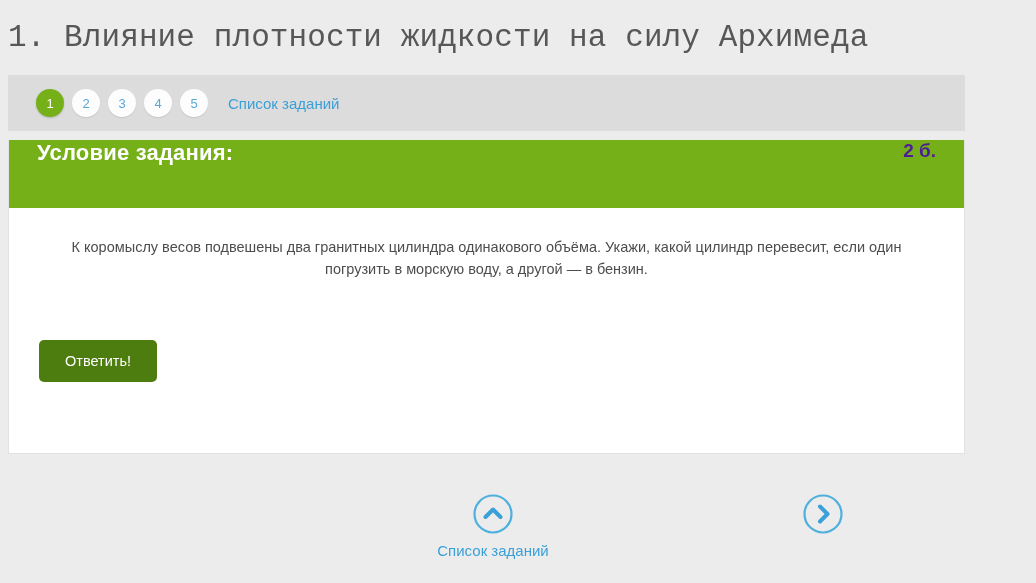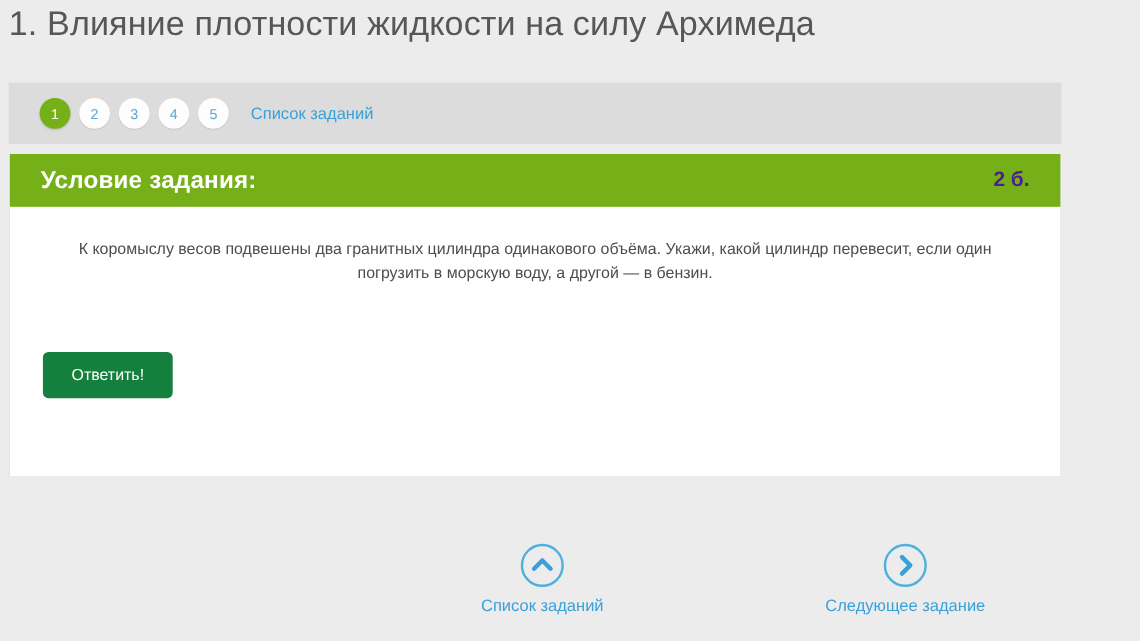--- a/index.html
+++ b/index.html
@@ -13,27 +13,28 @@
     font-family: "Liberation Sans", sans-serif;
     color: #4a4a4a;
     overflow: hidden;
     position: relative;
   }
 
   
   .page-title {
     position: absolute;
     left: 8px;
-    top: 4px;
+    top: 20px;
     width: 1000px;
     font-size: 31px;
     font-weight: 400;
     color: #575757;
     letter-spacing: 0.1px;
     white-space: nowrap;
+    font-family: Liberation Mono, monospace;
   }
 
   
   .task-nav {
     position: absolute;
     left: 8px;
     top: 75px;
     width: 957px;
     height: 56px;
     background: #dcdcdc;
@@ -74,24 +75,23 @@
     position: absolute;
     left: 8px;
     top: 140px;
     width: 957px;
     background: #ffffff;
     box-sizing: border-box;
     border: 1px solid #e2e2e2;
     border-top: none;
   }
   .card-header {
-    height: 48px;
+    height: 68px;
     background: #76b019;
     display: flex;
-    align-items: center;
     justify-content: space-between;
     box-sizing: border-box;
     padding: 0 28px 0 28px;
   }
   .card-header-title {
     color: #ffffff;
     font-size: 22px;
     font-weight: 700;
     letter-spacing: 0.2px;
   }
@@ -142,21 +142,21 @@
   }
   input.blank-green {
     width: 190px;
     border: 2px solid #8cb83c;
     box-shadow: 0 0 3px rgba(140,184,60,0.30);
   }
 
   .submit-btn {
     display: inline-block;
     margin-top: 30px;
-    background: #15803d;
+    background: #4d7c0f;
     color: #ffffff;
     border: none;
     border-radius: 5px;
     font-family: "Liberation Sans", sans-serif;
     font-size: 14.5px;
     padding: 13px 26px;
     cursor: pointer;
   }
 
   
@@ -229,16 +229,15 @@
     <span class="foot-label">Список заданий</span>
   </div>
 
   <div class="foot-item foot-next">
     <span class="foot-icon">
       <svg width="42" height="42" viewBox="0 0 42 42">
         <circle cx="21" cy="21" r="18.5" fill="none" stroke="#4fb0dd" stroke-width="2.2"></circle>
         <polyline points="18,13.5 25.5,21 18,28.5" fill="none" stroke="#3aa0d8" stroke-width="4" stroke-linecap="round" stroke-linejoin="round"></polyline>
       </svg>
     </span>
-    <span class="foot-label">Следующее задание</span>
   </div>
 
 </div>
 
 </body></html>

